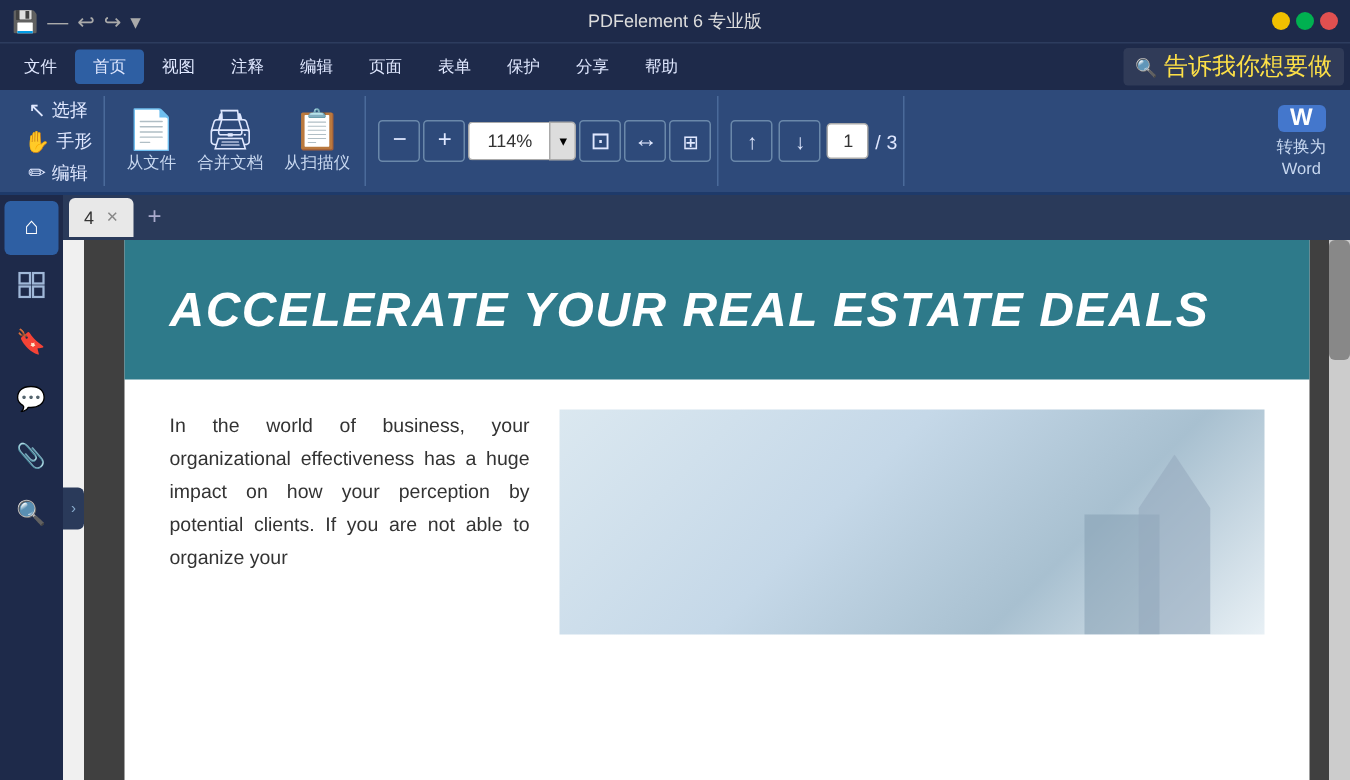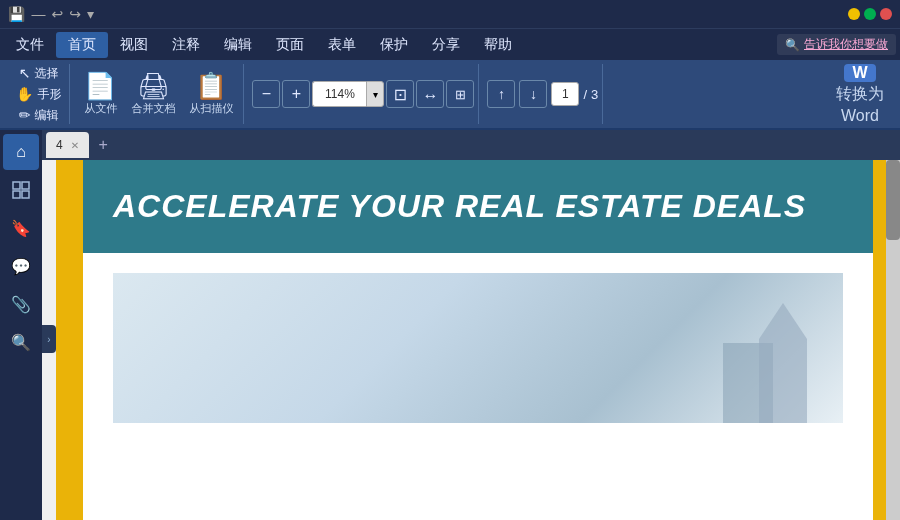--- a/index.html
+++ b/index.html
@@ -28,21 +28,21 @@
     #menubar {
       height: 32px;
       background: #1e2a4a;
       display: flex;
       align-items: center;
       padding: 0 4px;
       border-top: 1px solid #2d3c5e;
     }
     .menu-item {
       color: #e0e8ff;
-      font-size: 14px;
+      font-size: 11px;
       padding: 4px 12px;
       cursor: pointer;
       border-radius: 3px;
     }
     .menu-item:hover, .menu-item.active { background: #2e5fa3; }
     .menu-item.active { background: #2e5fa3; }
 
     
     #toolbar {
       height: 70px;
@@ -156,21 +156,21 @@
       font-size: 16px;
     }
 
     
     #content {
       position: absolute;
       top: 160px;
       left: 56px;
       right: 0;
       bottom: 0;
-      background: #eab308;
+      background: #404040;
       overflow: hidden;
     }
     #pdf-page {
       position: absolute;
       top: 0;
       left: 50%;
       transform: translateX(-50%);
       width: 790px;
       background: white;
       min-height: 100%;
@@ -306,21 +306,21 @@
     }
     .convert-icon-box {
       width: 32px; height: 32px;
       background: #4477cc;
       border-radius: 4px;
       display: flex; align-items: center; justify-content: center;
       font-size: 14px;
       font-weight: bold;
       color: white;
     }
-    .word-label { font-size: 16px; color: #c8d8f0; }
+    .word-label { font-size: 11px; color: #c8d8f0; }
 
     
     .left-toolbar-section {
       display: flex;
       flex-direction: column;
       gap: 2px;
       padding: 4px;
       height: 60px;
       justify-content: center;
     }
@@ -358,41 +358,42 @@
 <body>
 
 <div id="titlebar">
   <div class="titlebar-icons">
     <span class="titlebar-icon">💾</span>
     <span class="titlebar-icon">—</span>
     <span class="titlebar-icon">↩</span>
     <span class="titlebar-icon">↪</span>
     <span class="titlebar-icon">▾</span>
   </div>
+  <div class="title">PDFelement 6 专业版</div>
   <div class="win-controls">
     <span class="win-btn btn-min"></span>
     <span class="win-btn btn-max"></span>
     <span class="win-btn btn-close"></span>
   </div>
 </div>
 
 <div id="menubar">
   <div class="menu-item">文件</div>
   <div class="menu-item active">首页</div>
   <div class="menu-item">视图</div>
   <div class="menu-item">注释</div>
   <div class="menu-item">编辑</div>
   <div class="menu-item">页面</div>
   <div class="menu-item">表单</div>
   <div class="menu-item">保护</div>
   <div class="menu-item">分享</div>
   <div class="menu-item">帮助</div>
   <div style="margin-left:auto; display:flex; align-items:center; background:#ffffff15; border-radius:3px; padding:2px 8px; gap:4px; cursor:pointer;">
     <span style="color:#aac; font-size:12px;">🔍</span>
-    <span style="color:#f9a8d4; font-size:12px;text-decoration:underline;">告诉我你想要做</span>
+    <span style="color:#fde047; font-size:16px;">告诉我你想要做</span>
   </div>
 </div>
 
 <div id="toolbar">
 
   <div class="left-toolbar-section toolbar-group">
     <div class="tool-row">
       <span class="icon">↖</span>
       <span>选择</span>
     </div>
@@ -478,20 +479,23 @@
   </div>
   <div class="tab-add">+</div>
 </div>
 
 <div id="content">
   <div id="pdf-page">
     <div class="pdf-header-banner">
       <div class="pdf-header-title">ACCELERATE YOUR REAL ESTATE DEALS</div>
     </div>
     <div class="pdf-body">
+      <div class="pdf-text-col">
+        <p>In the world of business, your organizational effectiveness has a huge impact on how your perception by potential clients. If you are not able to organize your</p>
+      </div>
       <div class="pdf-image-col">
         <div class="building-shape2"></div>
         <div class="building-shape"></div>
       </div>
     </div>
   </div>
 </div>
 
 <div id="scrollbar">
   <div class="scrollbar-thumb"></div>

